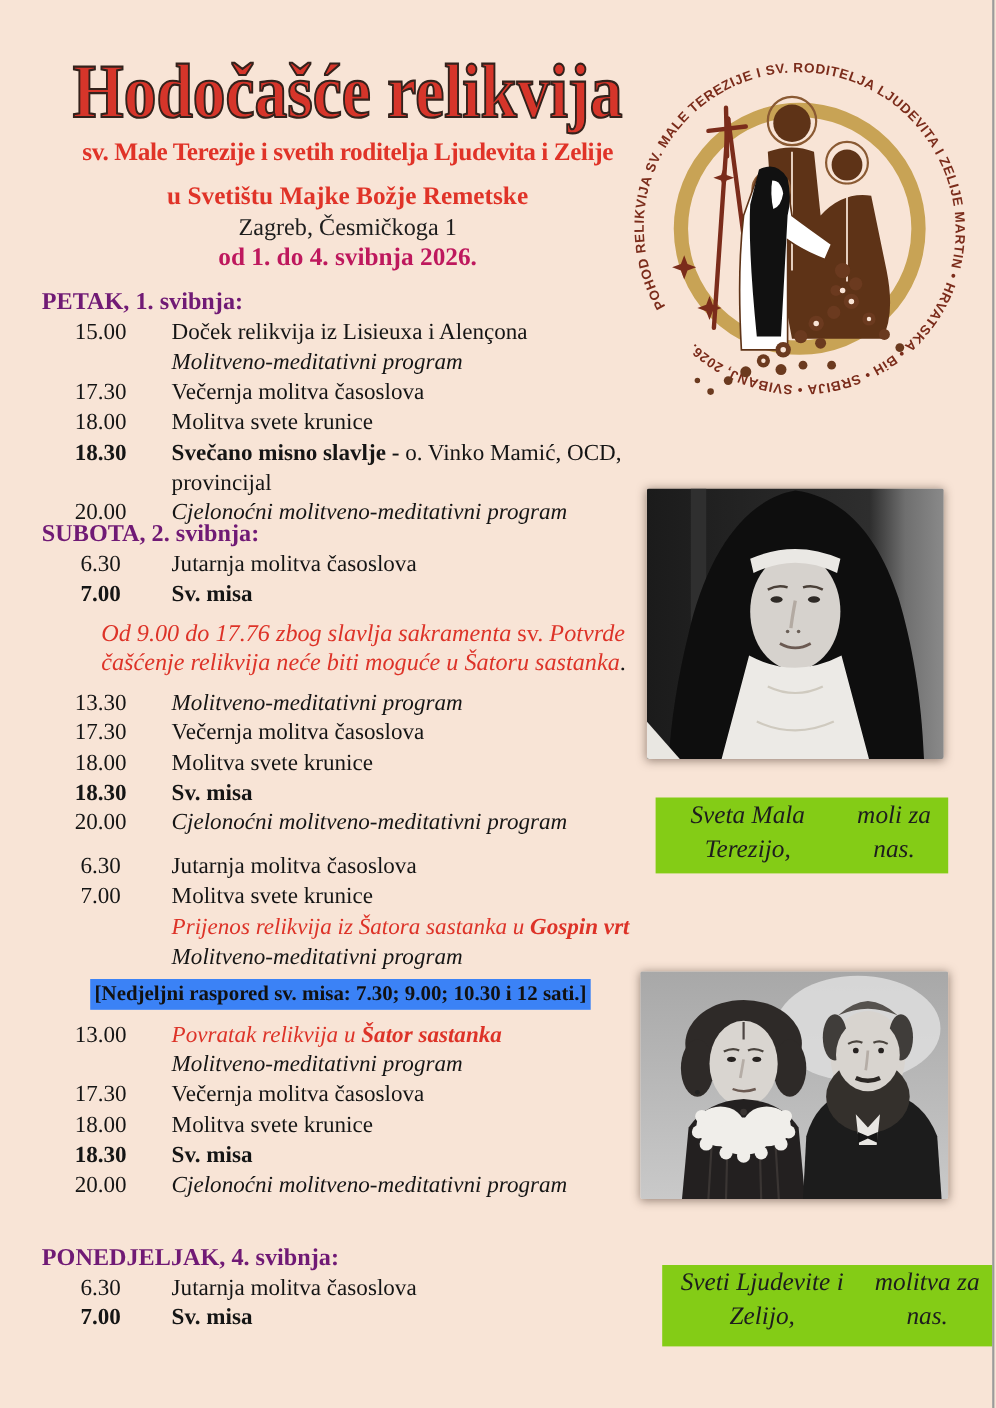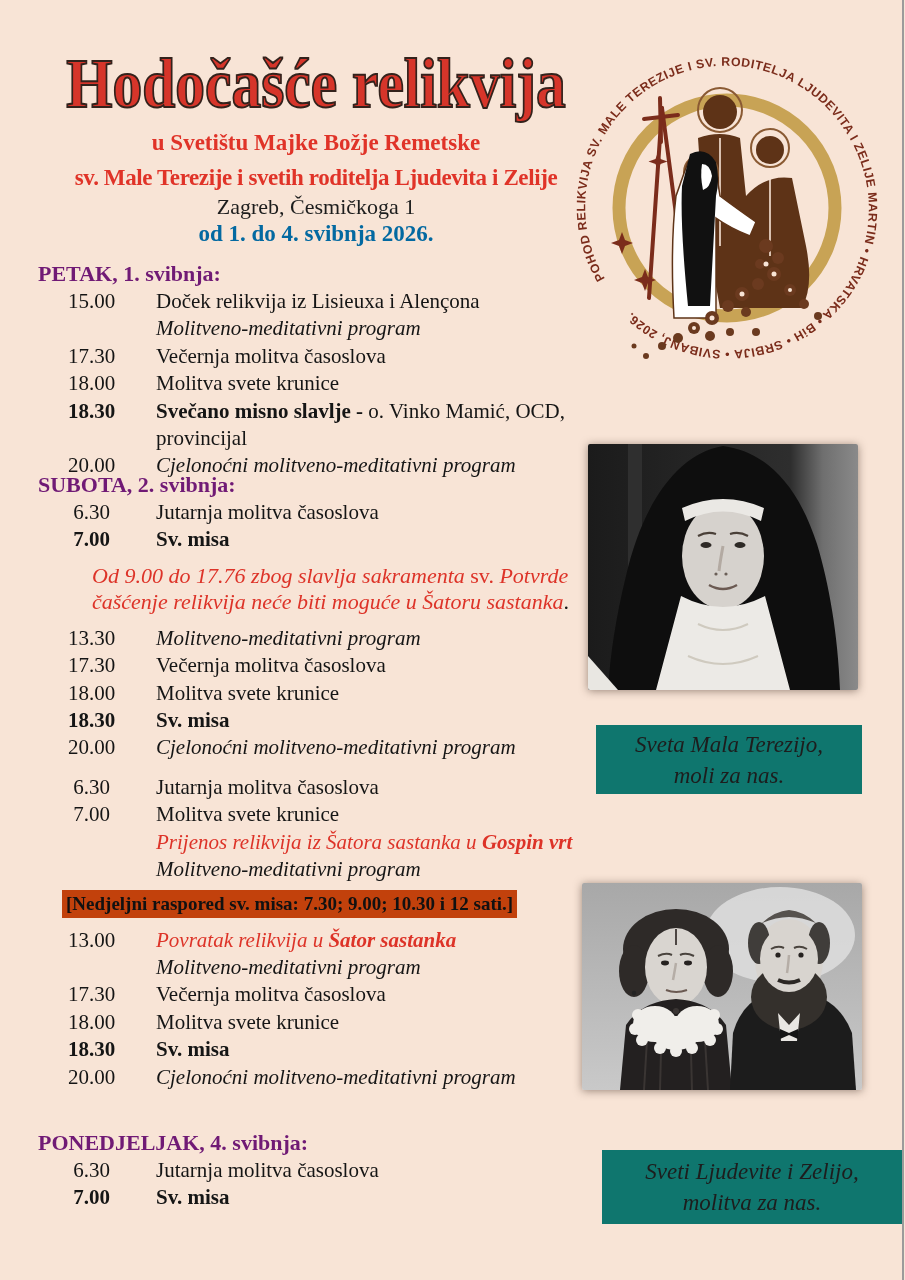--- a/index.html
+++ b/index.html
@@ -9,58 +9,58 @@
 
   
   #header{left:0;top:52px;width:632px;text-align:center;}
   #title{font-size:70px;font-weight:bold;line-height:64px;color:#d6352a;
          -webkit-text-stroke:2px #33221c;text-stroke:2px #33221c;
          transform:scaleX(.85);transform-origin:50% 50%;white-space:nowrap;}
   #subtitle{margin-top:8px;font-size:23px;font-weight:bold;color:#e03328;
             letter-spacing:-.4px;line-height:27px;}
   #venue{margin-top:14px;font-size:23px;font-weight:bold;color:#e03328;line-height:26px;}
   #address{margin-top:3px;font-size:22px;color:#1d1d1d;line-height:26px;}
-  #dates{margin-top:1px;font-size:23px;font-weight:bold;color:#0369a1;line-height:26px;}
+  #dates{margin-top:1px;font-size:23px;font-weight:bold;color:#be185d;line-height:26px;}
 
   
   .section{left:38px;width:620px;color:#151515;font-size:21px;}
   .dayhdr{font-weight:bold;font-size:22px;line-height:28px;color:#701a75;}
   .row{display:flex;line-height:27.4px;}
   .t{width:107px;flex:none;text-align:center;padding-right:11px;white-space:pre;}
   .b{font-weight:bold;}
   .i{font-style:italic;}
   .r{color:#dd3328;}
   .notice{margin:9px 0 10px 54px;font-style:italic;color:#dd3328;
           font-size:22px;line-height:26px;}
   .notice .up{font-style:normal;}
   .notice .blk{color:#151515;font-style:normal;}
   .noterow{margin:6px 0 9px 0;}
-  .graynote{display:inline-block;margin-left:24px;background:#c2410c;
+  .graynote{display:inline-block;margin-left:44px;background:#3b82f6;
             font-weight:bold;font-size:19px;line-height:24px;padding:2px 4px;color:#111;}
 
   
   .photo{box-shadow:0 1px 9px rgba(60,40,30,.5);border-radius:2px;}
-  .capbox{background:#0f766e;text-align:center;font-style:italic;
+  .capbox{background:#84cc16;text-align:center;font-style:italic;
           font-size:23px;line-height:31px;color:#1d1d1d;
-          display:flex;flex-direction:column;justify-content:center;}
+          display:flex;flex-direction:row;justify-content:center;}
   #cap1{left:596px;top:725px;width:266px;height:69px;}
   #cap2{left:602px;top:1150px;width:300px;height:74px;}
   #photo1{left:588px;top:444px;}
   #photo2{left:582px;top:883px;}
   #logo{left:570px;top:46px;}
 
   #edge-line{right:1px;top:0;width:2px;height:1280px;background:#9b9b9b;}
 </style>
 </head>
 <body>
 
 <div class="abs" id="header">
   <div id="title">Hodočašće relikvija</div>
+  <div id="subtitle">sv. Male Terezije i svetih roditelja Ljudevita i Zelije</div>
   <div id="venue">u Svetištu Majke Božje Remetske</div>
-  <div id="subtitle">sv. Male Terezije i svetih roditelja Ljudevita i Zelije</div>
   <div id="address">Zagreb, Česmičkoga 1</div>
   <div id="dates">od 1. do 4. svibnja 2026.</div>
 </div>
 
 <svg class="abs" id="logo" width="320" height="332" viewBox="0 0 320 332">
   <defs>
     <path id="ringpath" d="M 34.9,232.5 A 141,141 0 1 1 279.1,91.5 A 141,141 0 1 1 34.9,232.5"></path>
   </defs>
   <circle cx="157" cy="162" r="108" fill="none" stroke="#c8a355" stroke-width="13"></circle>
   <text font-family="Liberation Sans, sans-serif" font-size="12.3" font-weight="bold" letter-spacing="0.6" fill="#7b2c1b">

